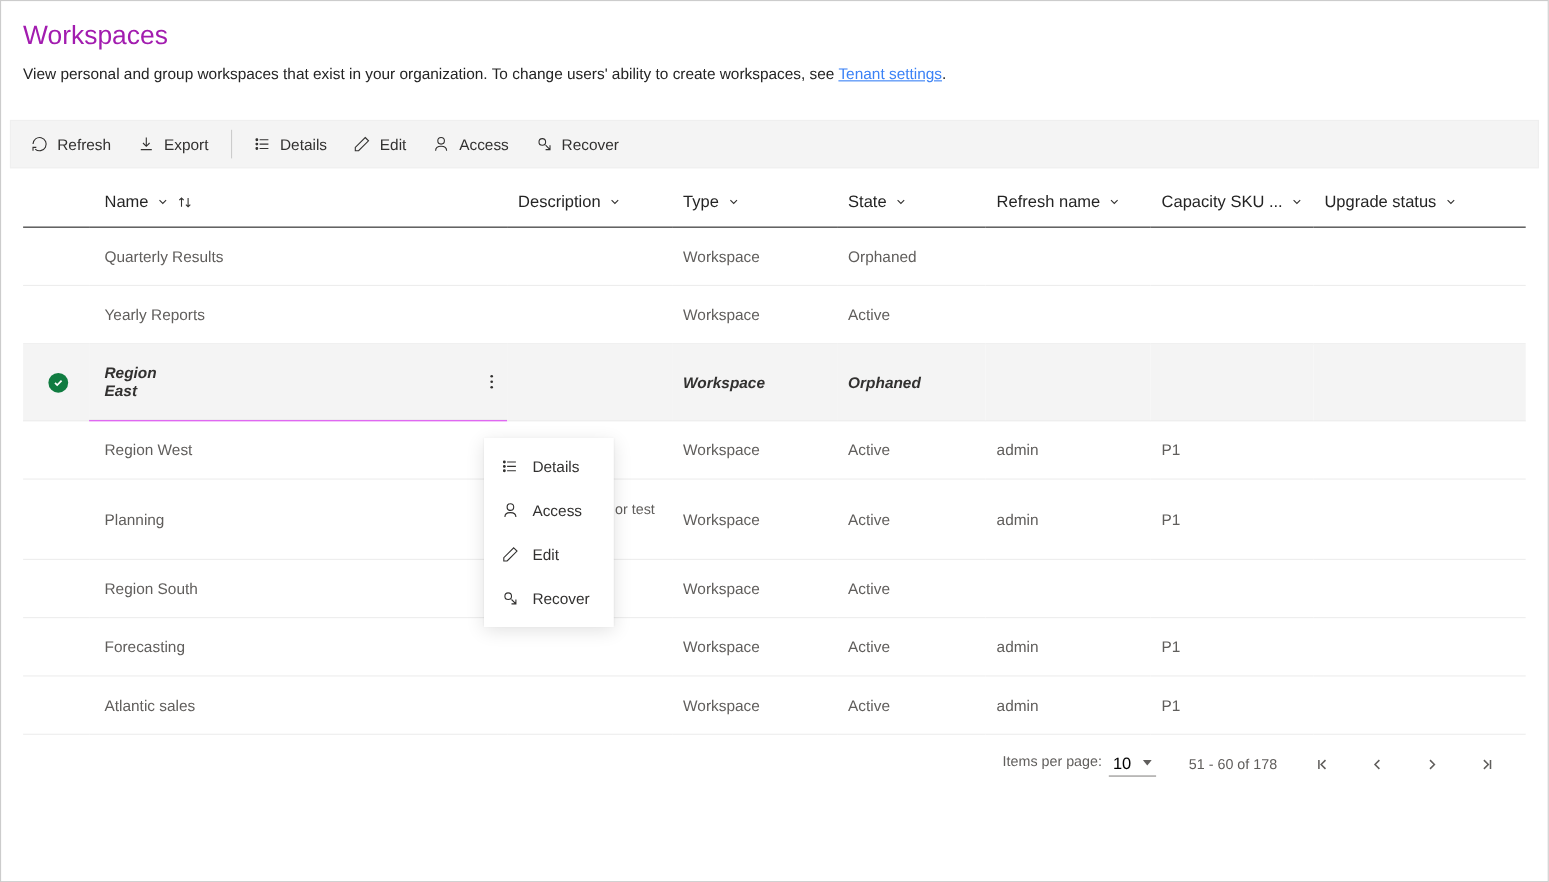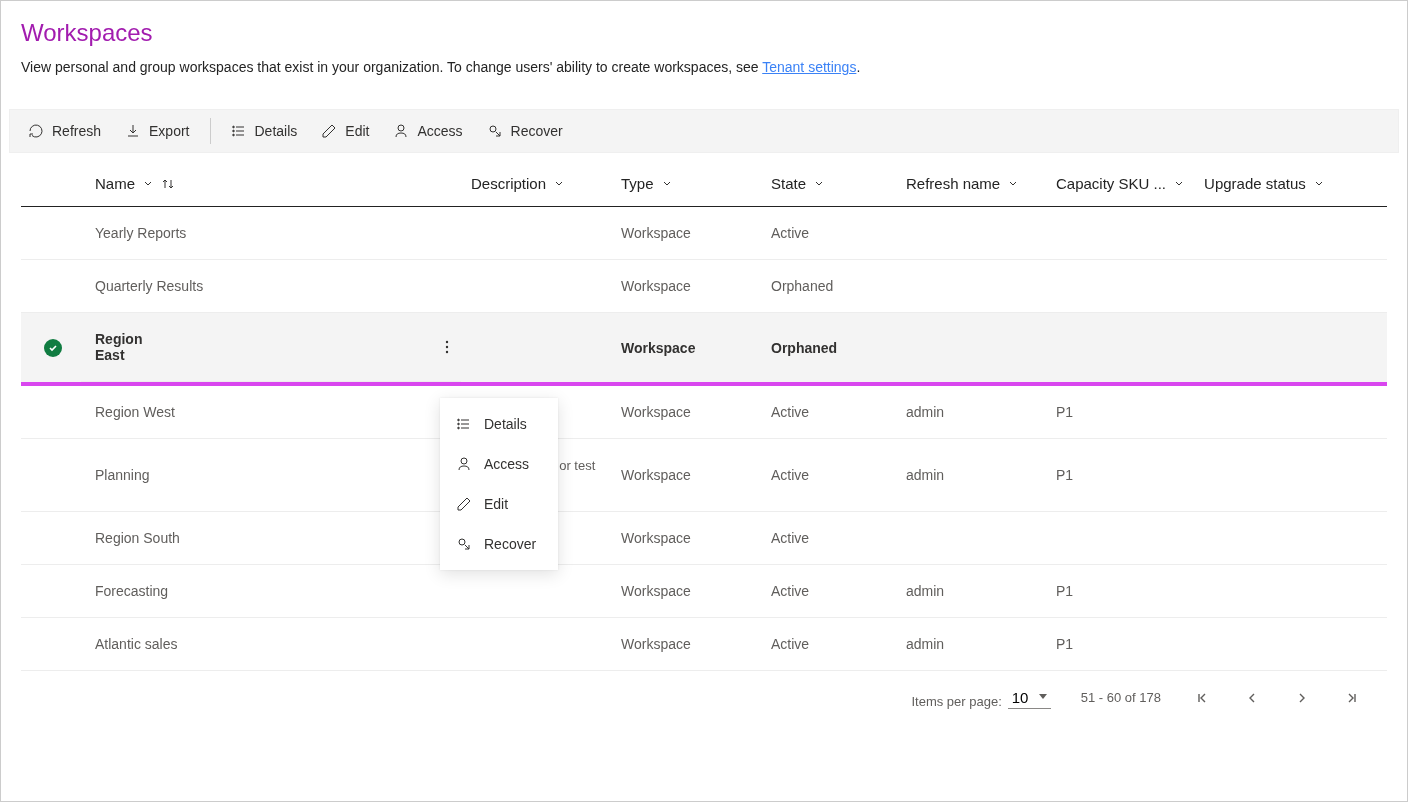--- a/index.html
+++ b/index.html
@@ -86,21 +86,21 @@
     color: #605e5c;
     padding: 18px 10px;
     border-bottom: 1px solid #ededed;
     vertical-align: middle;
   }
   tbody tr.selected td {
     background: #f4f4f4;
     font-weight: 600;
     color: #323130;
   }
-  tbody tr.selected { border-top: 1px solid #e1e1e1; border-bottom: 4px solid #d946ef; }
+  tbody tr.selected { border-top: 1px solid #e1e1e1; border-bottom: 1px solid #d946ef; font-style: italic; }
 
   .col-select { width: 60px; text-align:center; padding-left: 14px !important; }
   .col-name { width: 380px; padding-left: 14px !important; }
   .col-desc { width: 150px; }
   .col-type { width: 150px; }
   .col-state { width: 135px; }
   .col-cap { width: 150px; }
   .col-sku { width: 140px; }
   .col-upg { width: auto; }
   th.col-select { padding-left: 14px !important; }
@@ -142,21 +142,21 @@
   .pager {
     display: flex;
     align-items: center;
     justify-content: flex-end;
     padding: 16px 24px 12px 0;
     gap: 30px;
     font-size: 13px;
     color: #605e5c;
   }
   .pager .pp {
-    display: flex; align-items: flex-end; gap: 6px;
+    display: flex; align-items: flex-start; gap: 6px;
   }
   .pager select {
     border: none;
     border-bottom: 1px solid #8a8886;
     font-size: 15px;
     padding: 2px 22px 2px 4px;
     background: transparent;
     appearance: none;
   }
   .pager .sel-wrap { position: relative; display:inline-block; }
@@ -322,34 +322,34 @@
                   <path d="M2 3l3 3 3-3"></path>
                 </svg>
               </span>
             </span>
         </th>
       </tr>
     </thead>
     <tbody id="tbody">
         <tr>
           <td class="col-select"></td>
-          <td class="col-name"><span>Yearly Reports</span></td>
-          <td class="col-desc"><span class="desc-text"></span></td>
-          <td class="col-type"><span>Workspace</span></td>
-          <td class="col-state"><span>Active</span></td>
+          <td class="col-name"><span>Quarterly Results</span></td>
+          <td class="col-desc"><span class="desc-text"></span></td>
+          <td class="col-type"><span>Workspace</span></td>
+          <td class="col-state"><span>Orphaned</span></td>
           <td class="col-cap"><span></span></td>
           <td class="col-sku"><span></span></td>
           <td class="col-upg"></td>
         </tr>
         <tr>
           <td class="col-select"></td>
-          <td class="col-name"><span>Quarterly Results</span></td>
-          <td class="col-desc"><span class="desc-text"></span></td>
-          <td class="col-type"><span>Workspace</span></td>
-          <td class="col-state"><span>Orphaned</span></td>
+          <td class="col-name"><span>Yearly Reports</span></td>
+          <td class="col-desc"><span class="desc-text"></span></td>
+          <td class="col-type"><span>Workspace</span></td>
+          <td class="col-state"><span>Active</span></td>
           <td class="col-cap"><span></span></td>
           <td class="col-sku"><span></span></td>
           <td class="col-upg"></td>
         </tr>
         <tr class="selected">
           <td class="col-select">
             <span class="check-circle">
               <svg width="10" height="10" viewBox="0 0 10 10" stroke="#fff" stroke-width="1.6" fill="none">
                 <path d="M2 5l2 2 4-4"></path>
               </svg>

